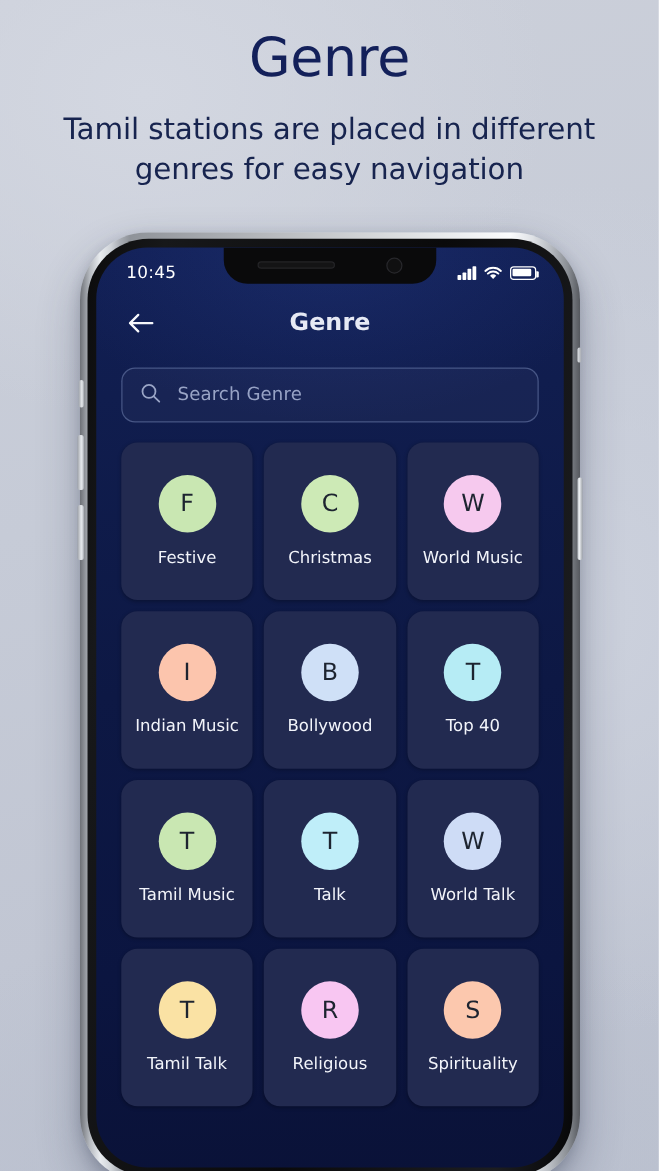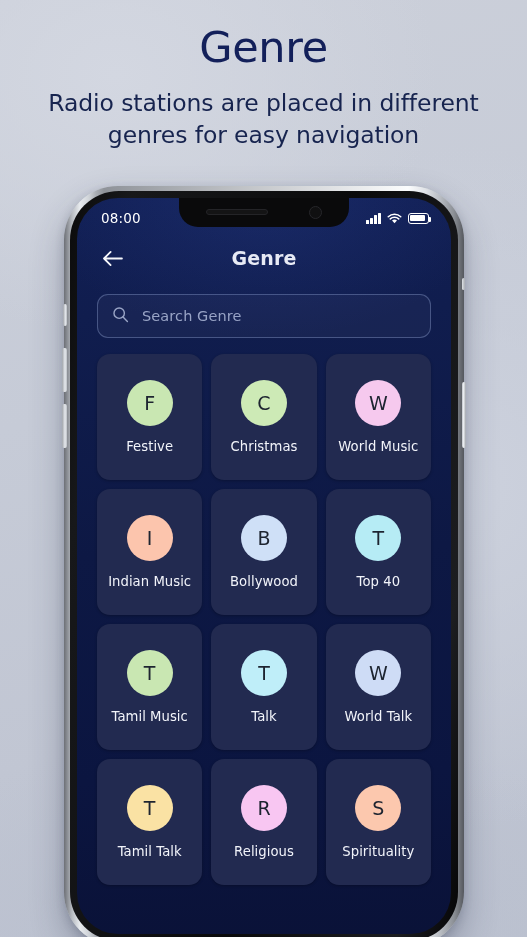--- a/index.html
+++ b/index.html
@@ -149,21 +149,21 @@
   .screen::after{
     content:""; position:absolute; inset:0; pointer-events:none;
     background:radial-gradient(ellipse 330px 200px at 50% 0%, rgba(56,82,170,0.22), rgba(0,0,0,0) 70%);
   }
 </style>
 </head>
 <body>
 
 <div class="promo">
   <div class="promo-title">Genre</div>
-  <div class="promo-sub">Radio stations are placed in different genres for easy navigation</div>
+  <div class="promo-sub">Tamil stations are placed in different genres for easy navigation</div>
 </div>
 
 <div class="phone-wrap">
   <div class="phone-frame"></div>
 
   <div class="btn-side btn-sim"></div>
   <div class="btn-side btn-mute"></div>
   <div class="btn-side btn-vup"></div>
   <div class="btn-side btn-vdn"></div>
   <div class="btn-side btn-pwr"></div>
@@ -171,21 +171,21 @@
   <div class="phone-bezel"></div>
 
   <div class="screen">
 
     <div class="notch">
       <div class="notch-speaker"></div>
       <div class="notch-cam"></div>
     </div>
 
     <div class="statusbar">
-      <div class="sb-time">08:00</div>
+      <div class="sb-time">10:45</div>
       <div class="sb-icons">
         <span class="sig">
           <i></i>
             <i></i>
             <i></i>
             <i></i>
         </span>
         <span>
           <svg width="15" height="11" viewBox="0 0 16 12">
             <path d="M8 11.2 L5.3 8.2 a4 4 0 0 1 5.4 0 Z" fill="#fff"></path>

